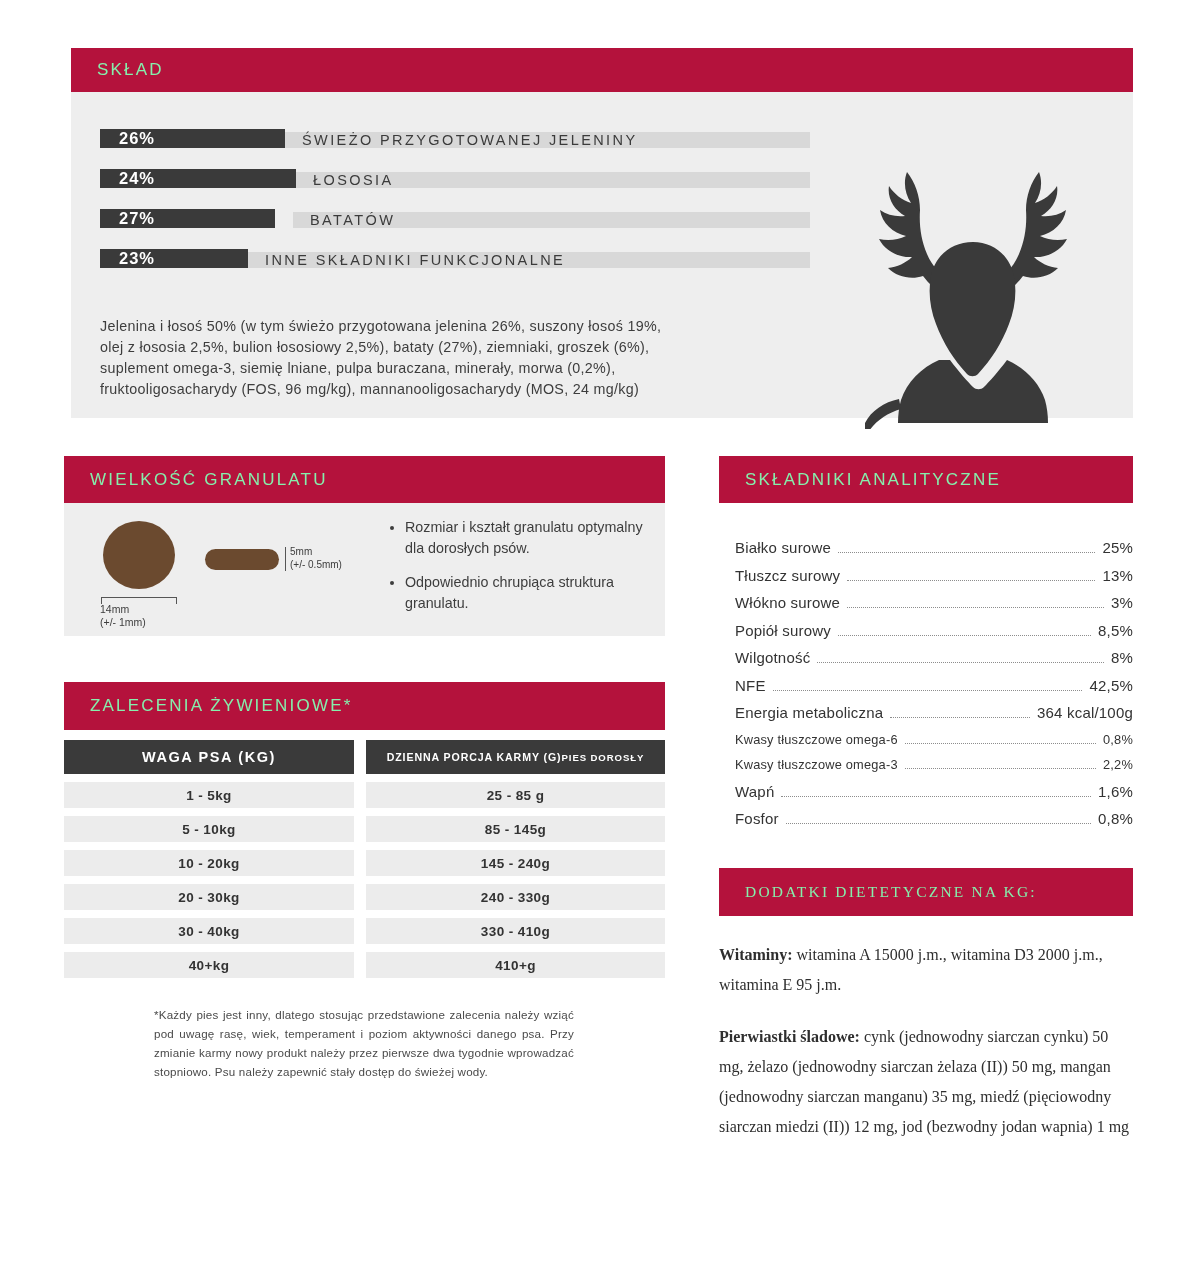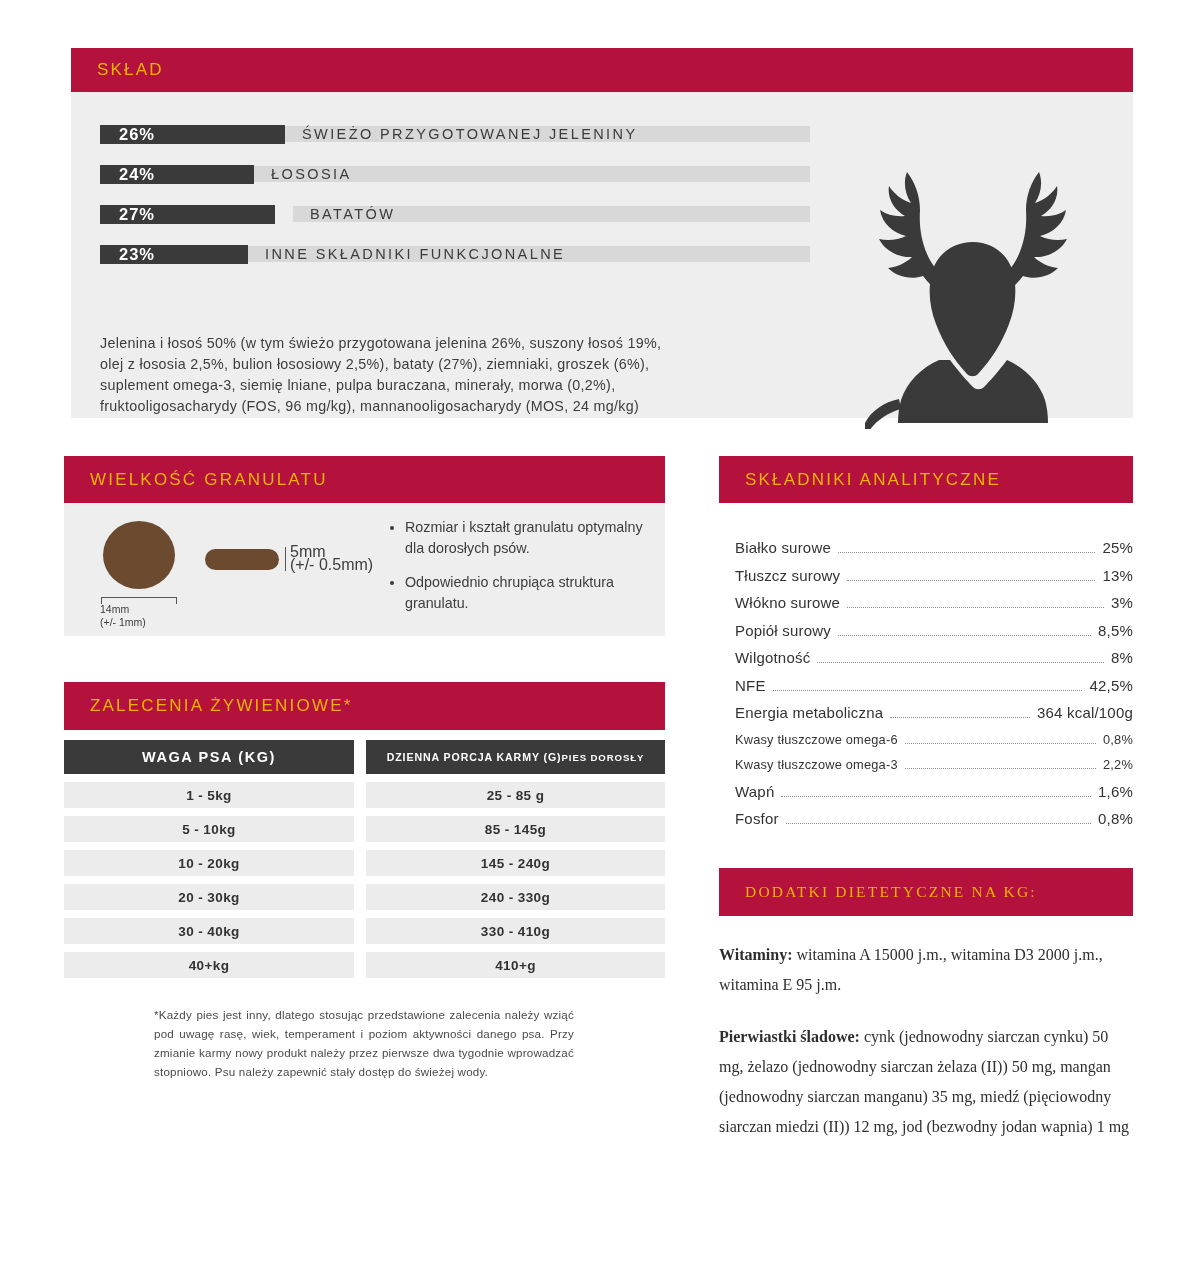--- a/index.html
+++ b/index.html
@@ -13,21 +13,21 @@
   .page {
     position: relative;
     width: 1189px;
     height: 1276px;
     overflow: hidden;
   }
 
   
   .section-header {
     background: #b4123c;
-    color: #eab308;
+    color: #86efac;
     letter-spacing: 2.2px;
     font-size: 17px;
     display: flex;
     align-items: center;
     padding-left: 26px;
   }
   .panel-grey {
     background: #eeeeee;
   }
 
@@ -40,21 +40,21 @@
   #sklad-block .section-header { height: 44px; }
   #sklad-body {
     background: #eeeeee;
     height: 326px;
     position: relative;
   }
   .ing-row {
     position: absolute;
     height: 28px;
     display: flex;
-    align-items: center;
+    align-items: flex-end;
   }
   .ing-pct {
     background: #3a3a3a;
     color: #ffffff;
     font-weight: bold;
     font-size: 16.5px;
     letter-spacing: 1px;
     display: flex;
     align-items: center;
     padding-left: 19px;
@@ -64,21 +64,21 @@
     color: #3b3b3b;
     font-size: 14.5px;
     letter-spacing: 2.4px;
     display: flex;
     align-items: center;
     padding-left: 17px;
     flex: 1;
   }
   #ing-desc {
     position: absolute;
-    left: 29px; top: 241px;
+    left: 29px; top: 224px;
     width: 700px;
     font-size: 14.3px;
     line-height: 21px;
     color: #3d3d3d;
     letter-spacing: 0.3px;
     white-space: pre-line;
   }
   #deer {
     position: absolute;
     right: 30px; top: 72px;
@@ -130,21 +130,21 @@
   }
   #kibble-side-tick {
     position: absolute;
     left: 221px; top: 44px;
     height: 24px;
     border-left: 1px solid #555;
   }
   #kibble-side-label {
     position: absolute;
     left: 226px; top: 42px;
-    font-size: 16px;
+    font-size: 10px;
     line-height: 13px;
     color: #3d3d3d;
   }
   #kibble-bullets {
     position: absolute;
     left: 325px; top: 14px;
     width: 262px;
     font-size: 14.3px;
     line-height: 21px;
     color: #3d3d3d;
@@ -259,21 +259,21 @@
   <div id="sklad-block">
     <div class="section-header">SKŁAD</div>
     <div id="sklad-body" class="panel-grey">
 
       <div class="ing-row" style="left:29px; top:28px; width:710px;">
         <div class="ing-pct" style="width:185px;">26%</div>
         <div class="ing-name">ŚWIEŻO PRZYGOTOWANEJ JELENINY</div>
       </div>
 
       <div class="ing-row" style="left:29px; top:68px; width:710px;">
-        <div class="ing-pct" style="width:154px;">24%</div>
+        <div class="ing-pct" style="width:196px;">24%</div>
         <div class="ing-name">ŁOSOSIA</div>
       </div>
 
       <div class="ing-row" style="left:29px; top:108px; width:710px;gap:18px;">
         <div class="ing-pct" style="width:175px;">27%</div>
         <div class="ing-name">BATATÓW</div>
       </div>
 
       <div class="ing-row" style="left:29px; top:148px; width:710px;">
         <div class="ing-pct" style="width:148px;">23%</div>

